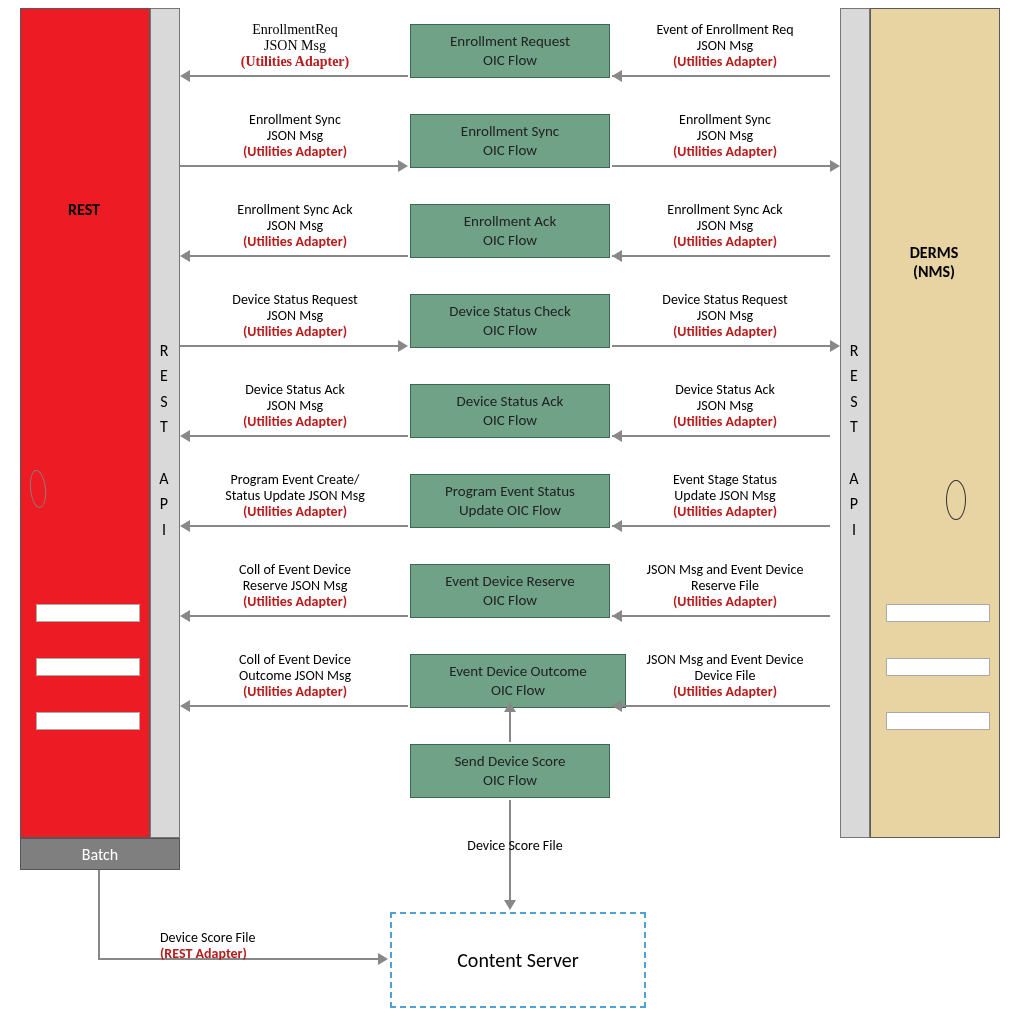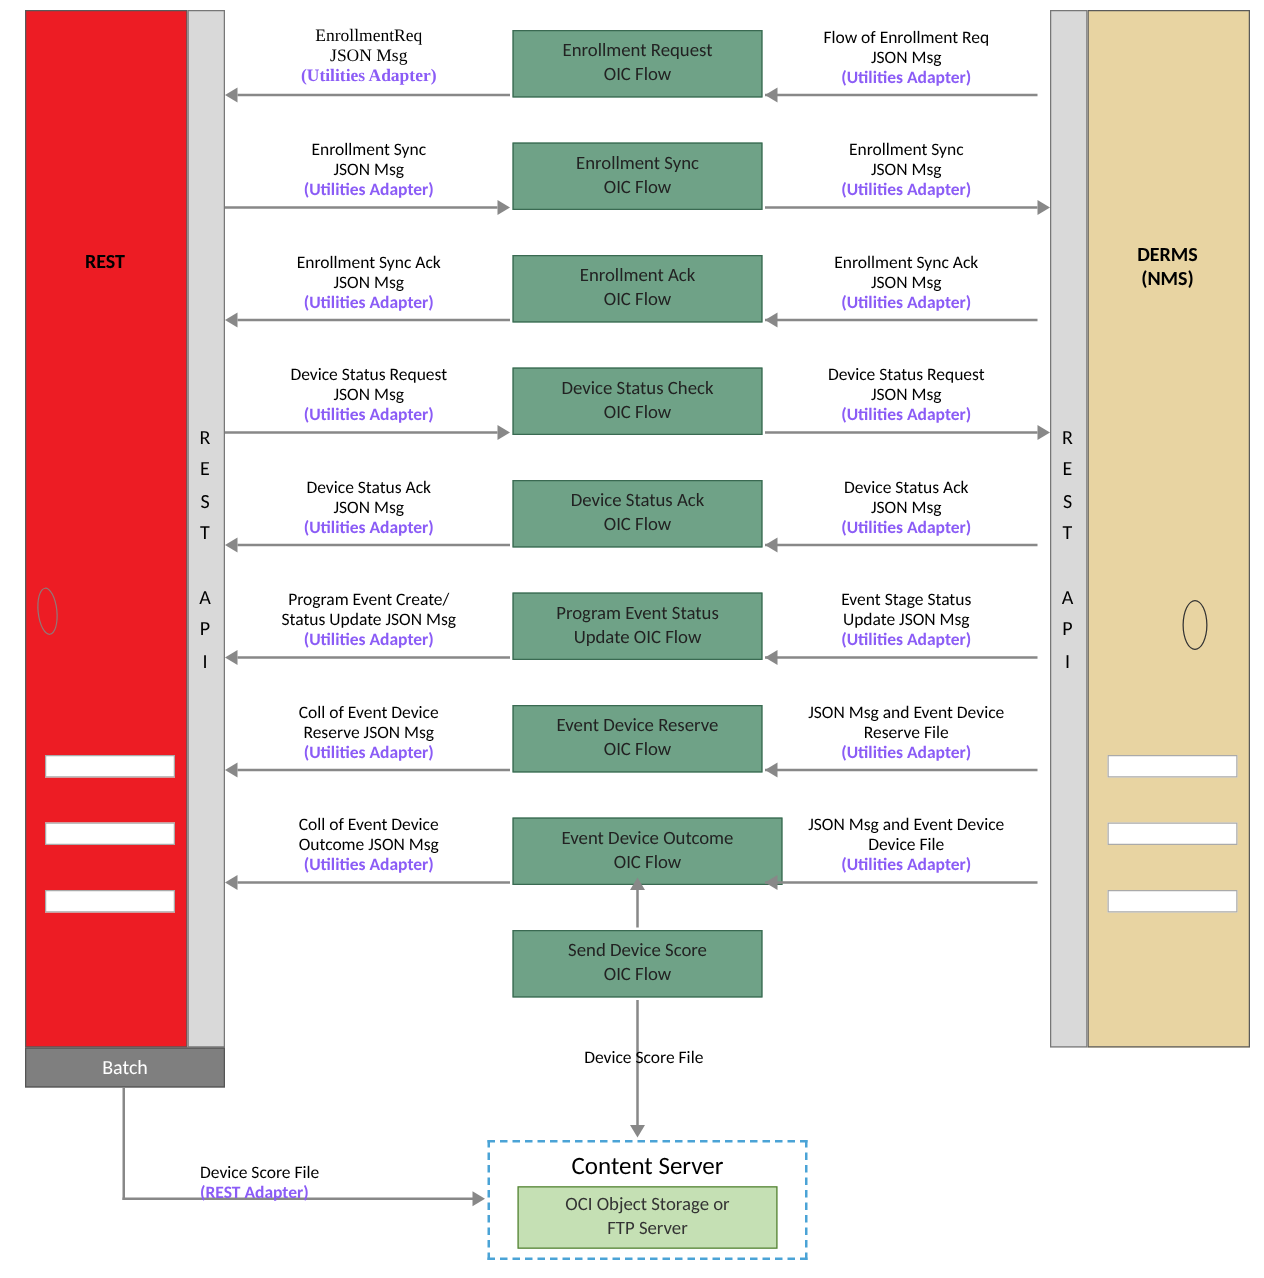--- a/index.html
+++ b/index.html
@@ -98,21 +98,21 @@
     color: #000;
     width: 100%;
   }
   .msg-label {
     text-align: center;
     font-size: 14px;
     line-height: 1.15;
     color: #000;
   }
   .msg-label .ua {
-    color: #8b5cf6;
+    color: #b91c1c;
     font-weight: bold;
   }
   .arrow-line {
     position: absolute;
     background: #888;
     height: 2px;
   }
   .arrow-head-r {
     position: absolute;
     width: 0; height: 0;
@@ -174,21 +174,21 @@
     <span>P</span>
     <span>I</span>
 </div>
 
 <div class="abs batch-block" style="left:20px; top:838px; width:158px; height:30px;">
   <span>Batch</span>
 </div>
 
 <div class="abs derms-block" style="left:870px; top:8px; width:128px; height:828px;"></div>
 <div class="abs block-title" style="left:870px; top:195px; width:128px;">
-  <div style="white-space:pre-line;">DERMS<br>(NMS)</div>
+  <div style="white-space:pre-line;margin-top:48px;">DERMS<br>(NMS)</div>
 </div>
 
 <div class="ellipse" style="left:946px; top:480px; width:18px; height:38px;"></div>
 
 <div class="abs white-rect" style="left:886px; top:604px; width:102px; height:16px;"></div>
 <div class="abs white-rect" style="left:886px; top:658px; width:102px; height:16px;"></div>
 <div class="abs white-rect" style="left:886px; top:712px; width:102px; height:16px;"></div>
 
 <div class="abs rest-api-block" style="left:840px; top:8px; width:28px; height:828px;"></div>
 <div class="abs vlabel" style="left:840px; top:340px; width:28px; height:200px;">
@@ -202,21 +202,21 @@
     <span>I</span>
 </div>
 
 <div class="abs oic-box" style="left:410px; top:24px; width:200px; height:54px;">Enrollment Request<br>OIC Flow</div>
 <div class="abs msg-label" style="left:190px; top:22px; width:210px;font-family:Liberation Serif, serif;">
   <div>EnrollmentReq</div>
     <div>JSON Msg</div>
     <div class="ua">(Utilities Adapter)</div>
 </div>
 <div class="abs msg-label" style="left:618px; top:22px; width:214px;">
-  <div>Flow of Enrollment Req</div>
+  <div>Event of Enrollment Req</div>
     <div>JSON Msg</div>
     <div class="ua">(Utilities Adapter)</div>
 </div>
 
 <div class="arrow-line" style="left:190px; top:75px; width:218px;"></div>
 <div class="arrow-head-l" style="left:180px; top:70px;"></div>
 <div class="arrow-line" style="left:612px; top:75px; width:218px;"></div>
 <div class="arrow-head-l" style="left:612px; top:70px;"></div>
 
 <div class="abs oic-box" style="left:410px; top:114px; width:200px; height:54px;">Enrollment Sync<br>OIC Flow</div>
@@ -337,21 +337,20 @@
 <div class="arrow-head-u" style="left:504px; top:702px;"></div>
 
 <div class="arrow-vline" style="left:509px; top:800px; height:100px;"></div>
 <div class="arrow-head-d" style="left:504px; top:900px;"></div>
 <div class="abs msg-label" style="left:360px; top:838px; width:310px;">
   <div>Device Score File</div>
 </div>
 
 <div class="abs content-server-wrap" style="left:390px; top:912px; width:256px; height:96px;">
   <div class="cs-title">Content Server</div>
-  <div class="oci-box" style="width:208px; height:50px; margin-top:4px;">OCI Object Storage or<br>FTP Server</div>
 </div>
 
 <div class="arrow-vline" style="left:98px; top:870px; height:90px;"></div>
 <div class="arrow-line" style="left:98px; top:958px; width:282px;"></div>
 <div class="arrow-head-r" style="left:378px; top:953px;"></div>
 <div class="abs msg-label" style="left:160px; top:930px; width:180px; text-align:left;">
   <div>Device Score File</div>
   <div class="ua">(REST Adapter)</div>
 </div>
 

